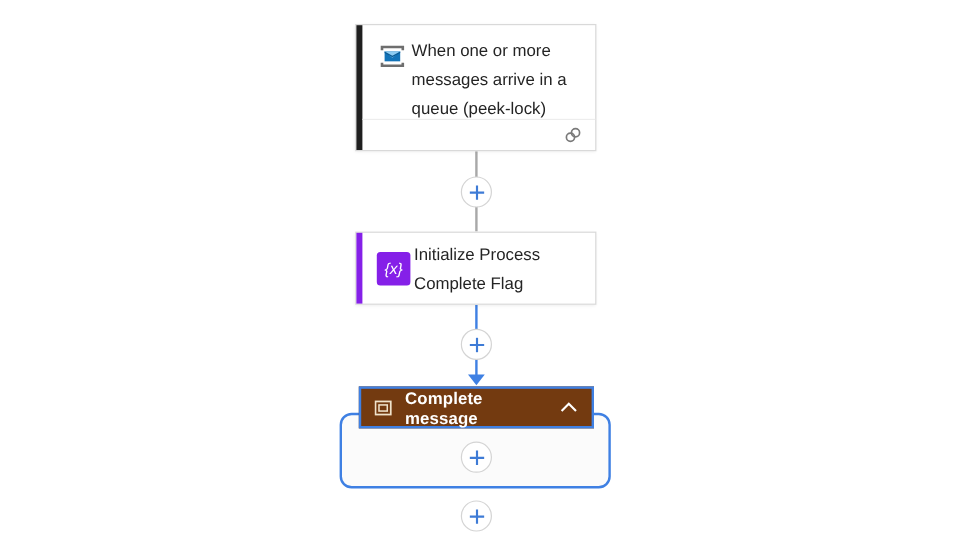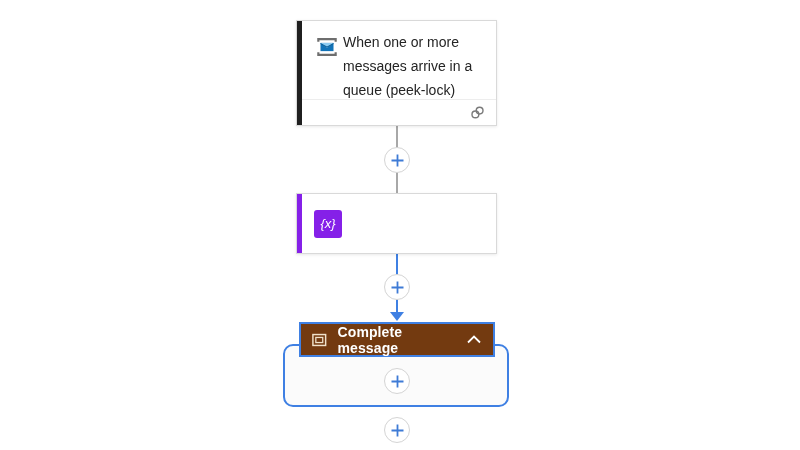--- a/index.html
+++ b/index.html
@@ -102,20 +102,21 @@
   <div class="plus-btn" style="left:384px;top:147px;">
     <svg width="13" height="13" viewBox="0 0 13 13">
       <path d="M6.5 0.5 V12.5 M0.5 6.5 H12.5" stroke="#3E7BD6" stroke-width="1.8" fill="none"></path>
     </svg>
   </div>
 
   <div class="card" style="left:296px;top:193px;width:201px;height:61px;">
     <div class="accent-bar purple"></div>
     <div class="card-body action-body">
       <div class="var-icon">{x}</div>
+      <div class="card-title action-title">Initialize Process Complete Flag</div>
     </div>
   </div>
 
   <div class="plus-btn" style="left:384px;top:274px;">
     <svg width="13" height="13" viewBox="0 0 13 13">
       <path d="M6.5 0.5 V12.5 M0.5 6.5 H12.5" stroke="#3E7BD6" stroke-width="1.8" fill="none"></path>
     </svg>
   </div>
 
   <div class="scope-container"></div>

